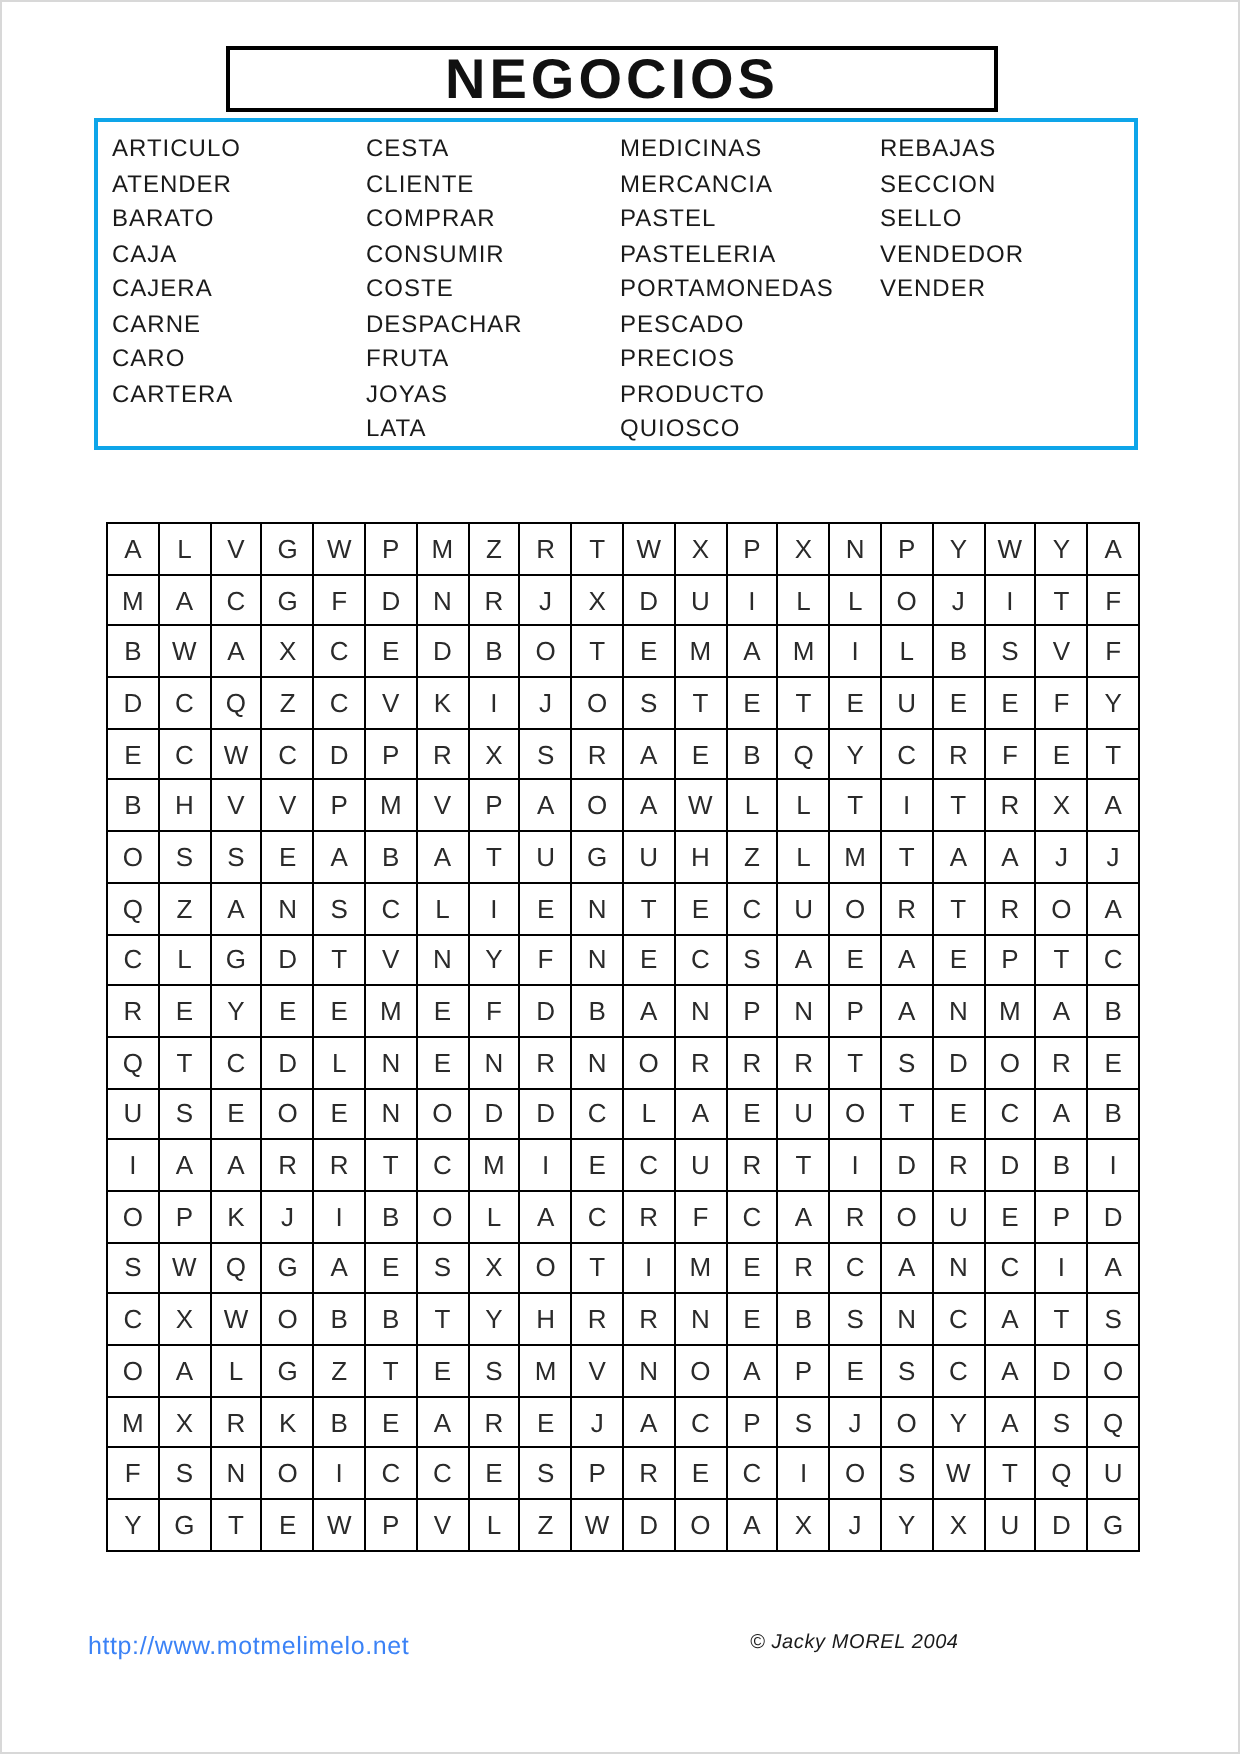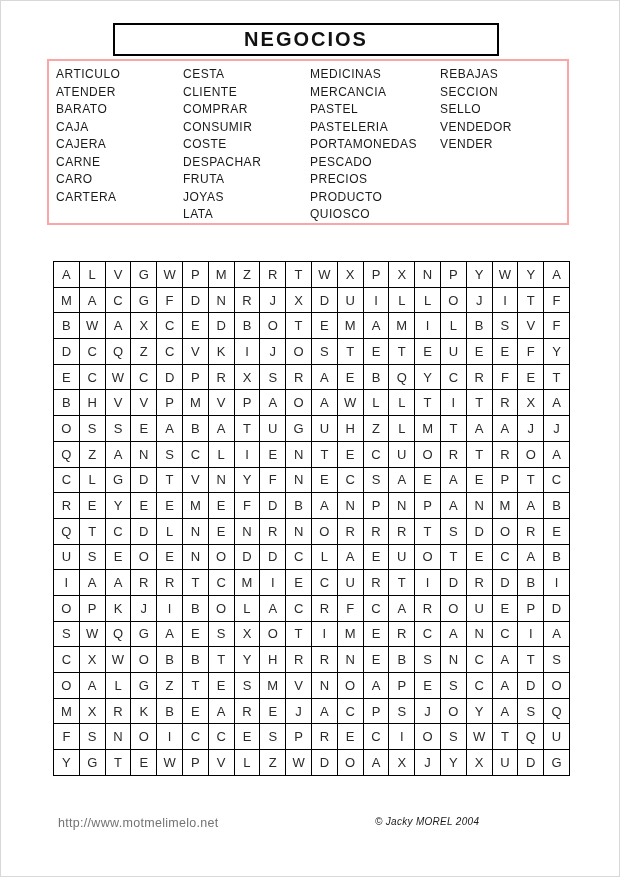--- a/index.html
+++ b/index.html
@@ -26,32 +26,32 @@
     height: 33px;
     border: 2px solid #000000;
     box-sizing: border-box;
     display: flex;
     align-items: center;
     justify-content: center;
     background: #ffffff;
   }
   .title-box h1 {
     margin: 14px;
-    font-size: 20px;
+    font-size: 28px;
     font-weight: bold;
     letter-spacing: 2px;
     color: #111111;
   }
   .word-list {
     position: absolute;
     left: 46px;
     top: 58px;
     width: 522px;
     height: 166px;
-    border: 2px solid #fca5a5;
+    border: 2px solid #0ea5e9;
     box-sizing: border-box;
     display: flex;
     padding: 5px 0 0 7px;
   }
   .word-col {
     box-sizing: border-box;
   }
   .word-col:nth-child(1) { width: 127px; }
   .word-col:nth-child(2) { width: 127px; }
   .word-col:nth-child(3) { width: 130px; }
@@ -80,24 +80,24 @@
     box-sizing: border-box;
     display: flex;
     align-items: center;
     justify-content: center;
     font-size: 13px;
     color: #2a2a2a;
     letter-spacing: 0;
   }
   .footer-url {
     position: absolute;
-    left: 57px;
+    left: 43px;
     top: 815px;
     font-size: 12.5px;
-    color: #737373;
+    color: #3b82f6;
     letter-spacing: 0.3px;
   }
   .footer-copy {
     position: absolute;
     left: 374px;
     top: 815px;
     font-size: 10px;
     font-style: italic;
     color: #1a1a1a;
     letter-spacing: 0.3px;

